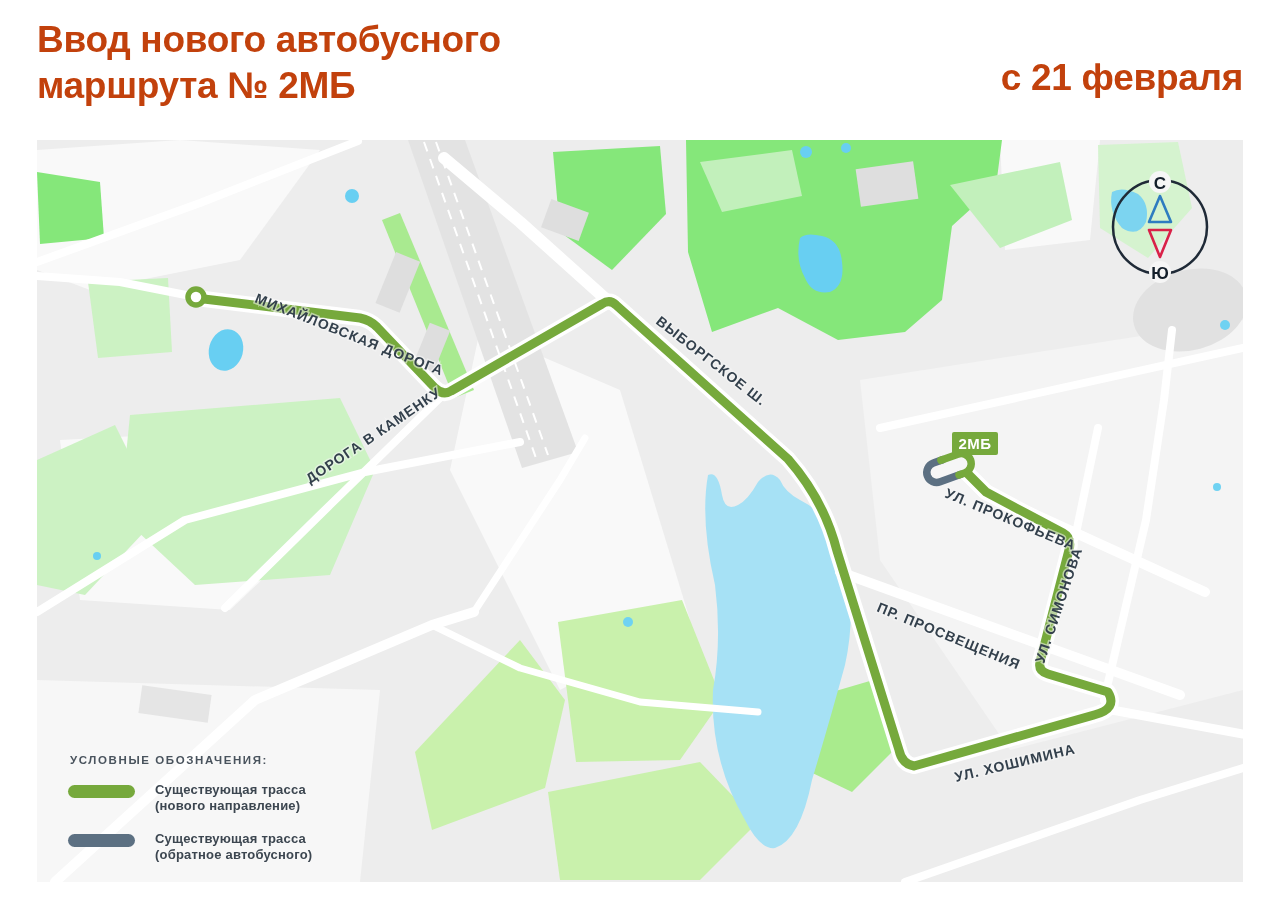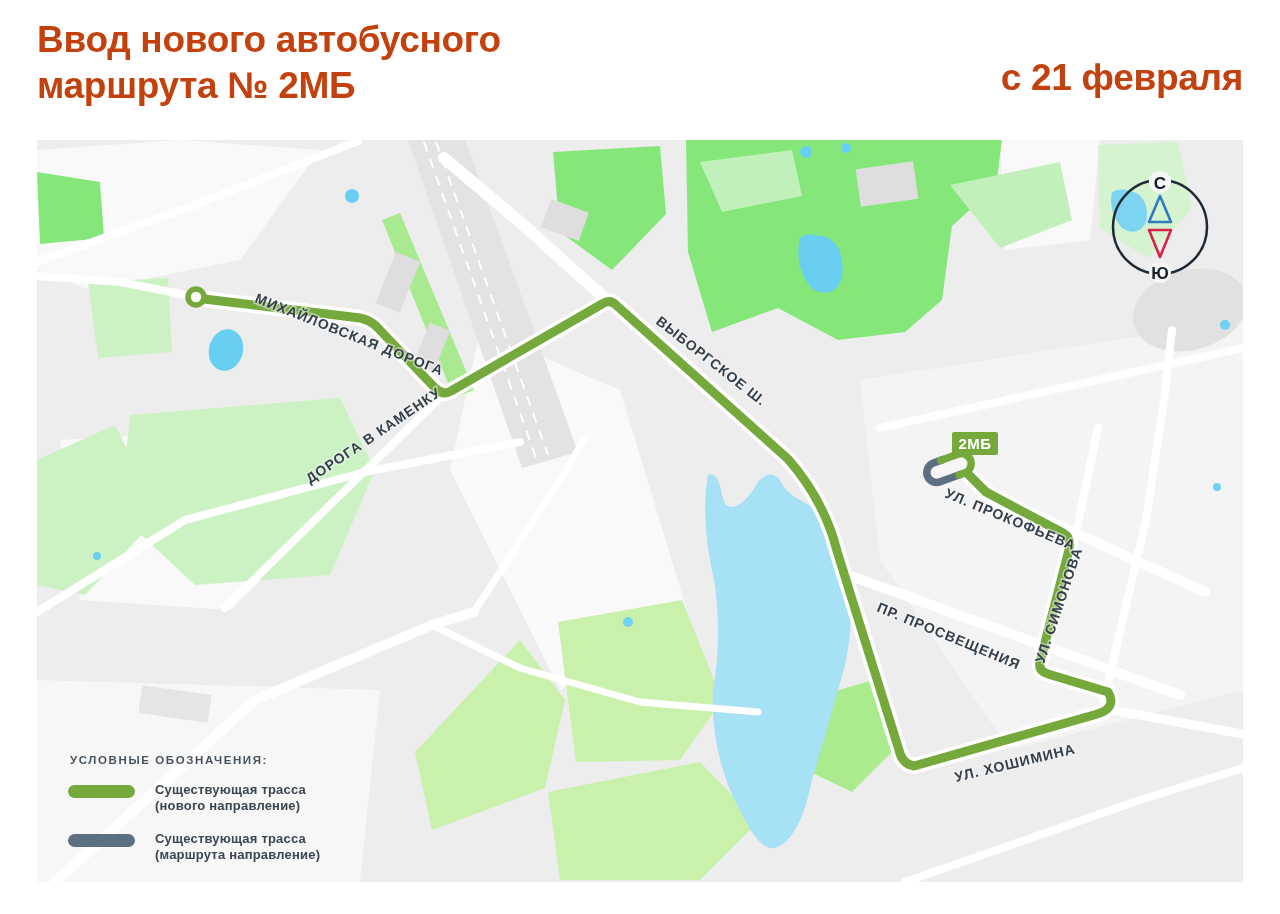--- a/index.html
+++ b/index.html
@@ -184,16 +184,16 @@
     <div class="legend-swatch forward"></div>
     <div class="legend-text">
       <span>Существующая трасса</span><br>
       <span>(нового направление)</span>
     </div>
   </div>
   <div class="legend-item">
     <div class="legend-swatch reverse"></div>
     <div class="legend-text">
       <span>Существующая трасса</span><br>
-      <span>(маршрута направление)</span>
+      <span>(обратное автобусного)</span>
     </div>
   </div>
 </div>
 
 </body></html>

